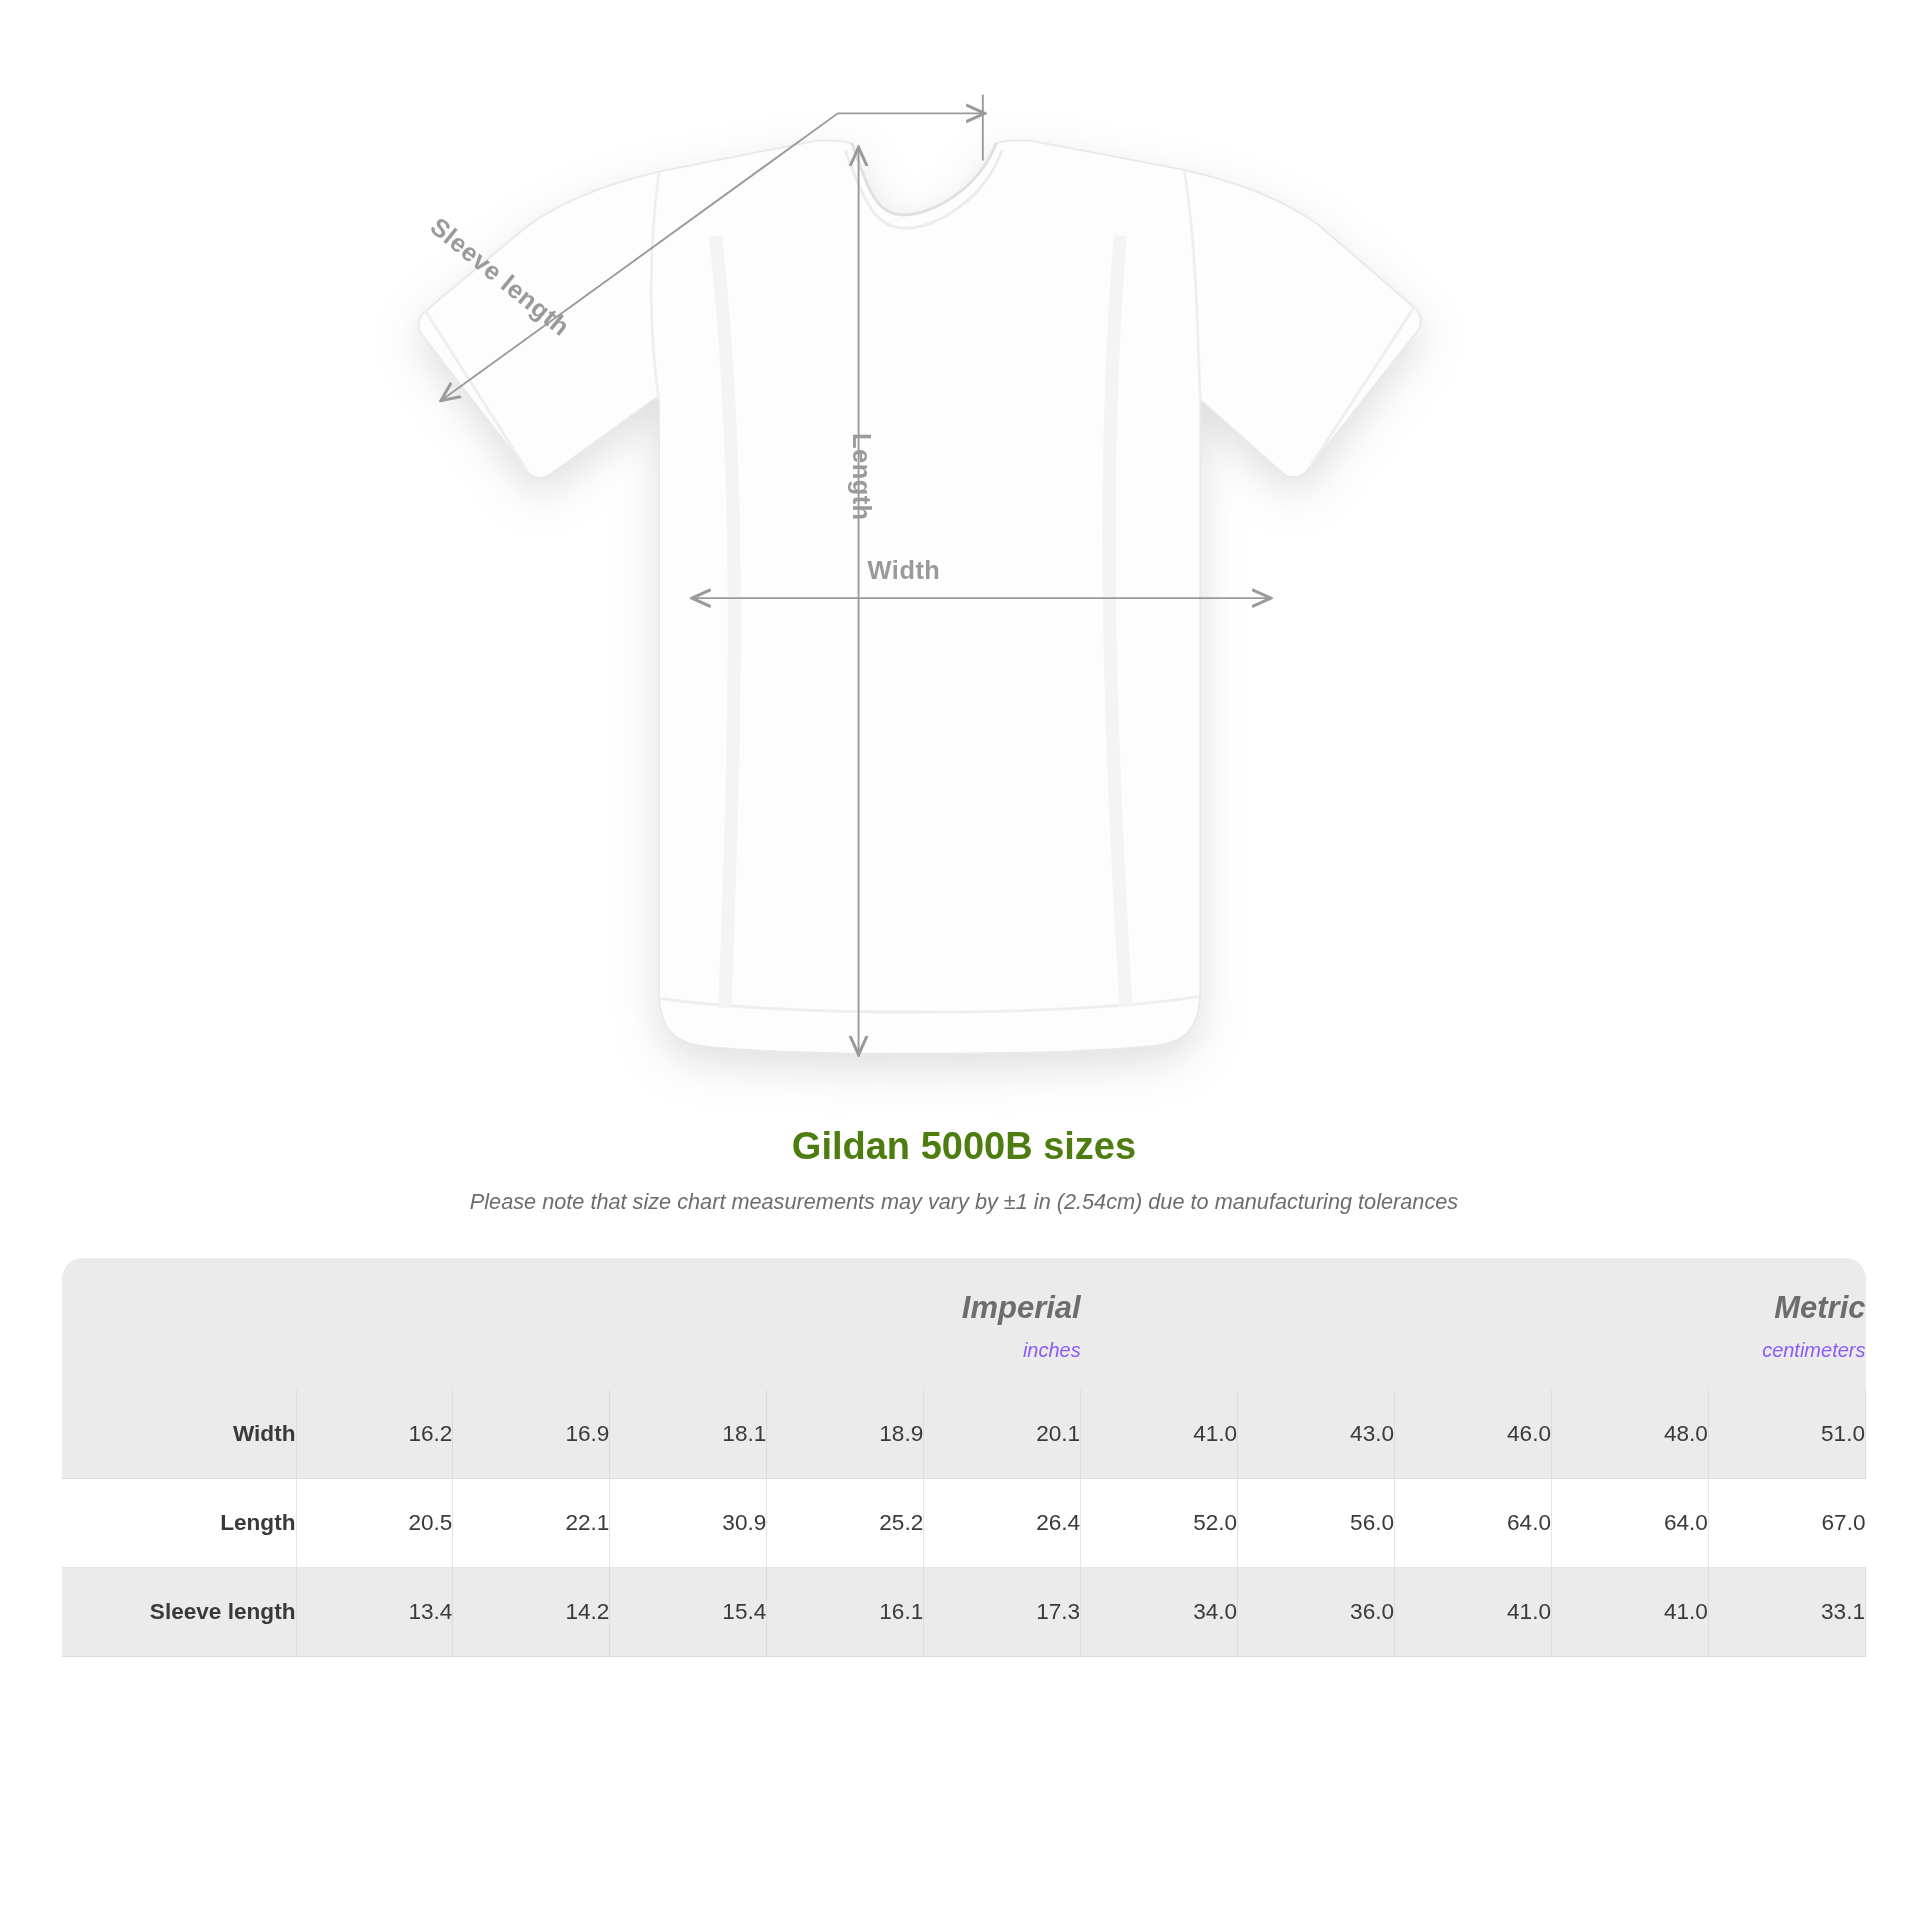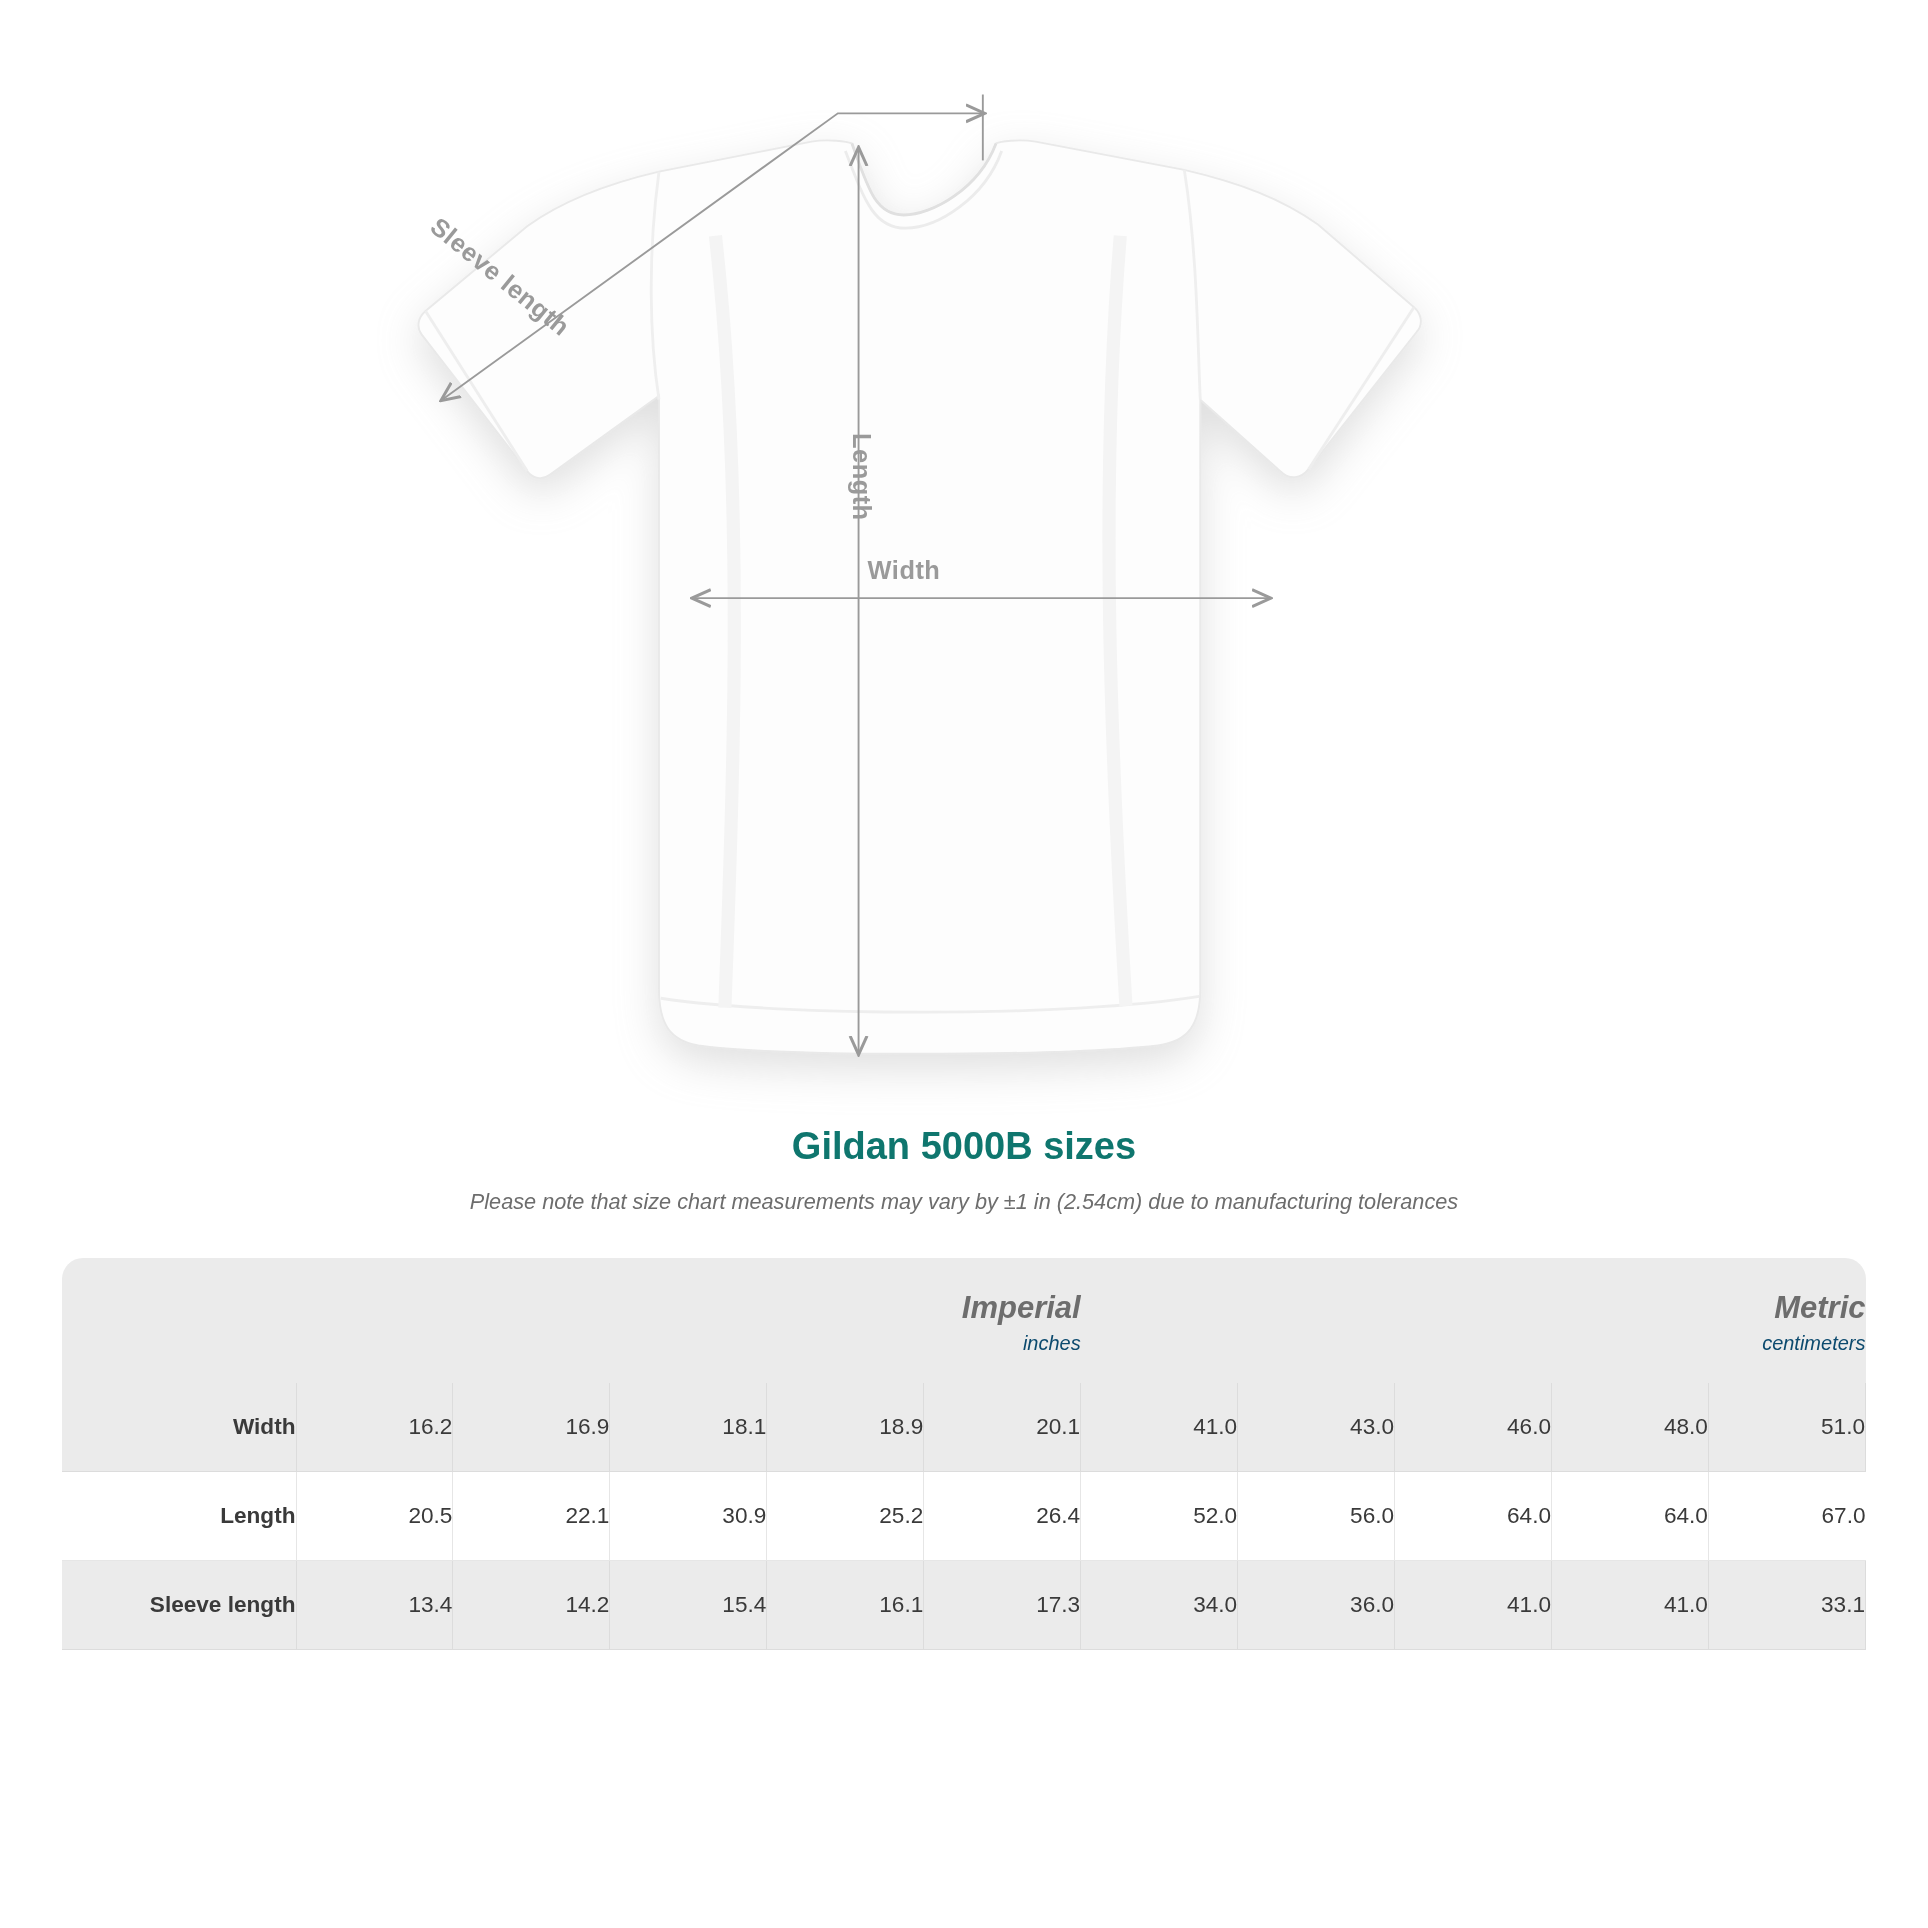--- a/index.html
+++ b/index.html
@@ -55,21 +55,21 @@
     font-size: 25.4px;
     transform: rotate(39deg);
     transform-origin: left top;
   }
 
   
   .chart-title {
     text-align: center;
     font-size: 38px;
     font-weight: bold;
-    color: #0f766e;
+    color: #4d7c0f;
     margin-top: 3.8px;
   }
   .chart-subtitle {
     text-align: center;
     font-size: 21.7px;
     font-style: italic;
     color: #6d6d6d;
     margin-top: 21px;
   }
 
@@ -96,22 +96,22 @@
   }
   .unit-title {
     font-size: 31px;
     font-weight: bold;
     font-style: italic;
     color: #6d6d6d;
   }
   .unit-sub {
     font-size: 20px;
     font-style: italic;
-    color: #0c4a6e;
-    margin-top: 6px;
+    color: #8b5cf6;
+    margin-top: 13px;
   }
 
   .head-row td {
     background: #ffffff;
     font-size: 21.7px;
     font-weight: bold;
     color: #555555;
     padding: 31px 0;
     border-right: 0.9px solid #e6e6e6;
     border-bottom: 0.9px solid #e6e6e6;

